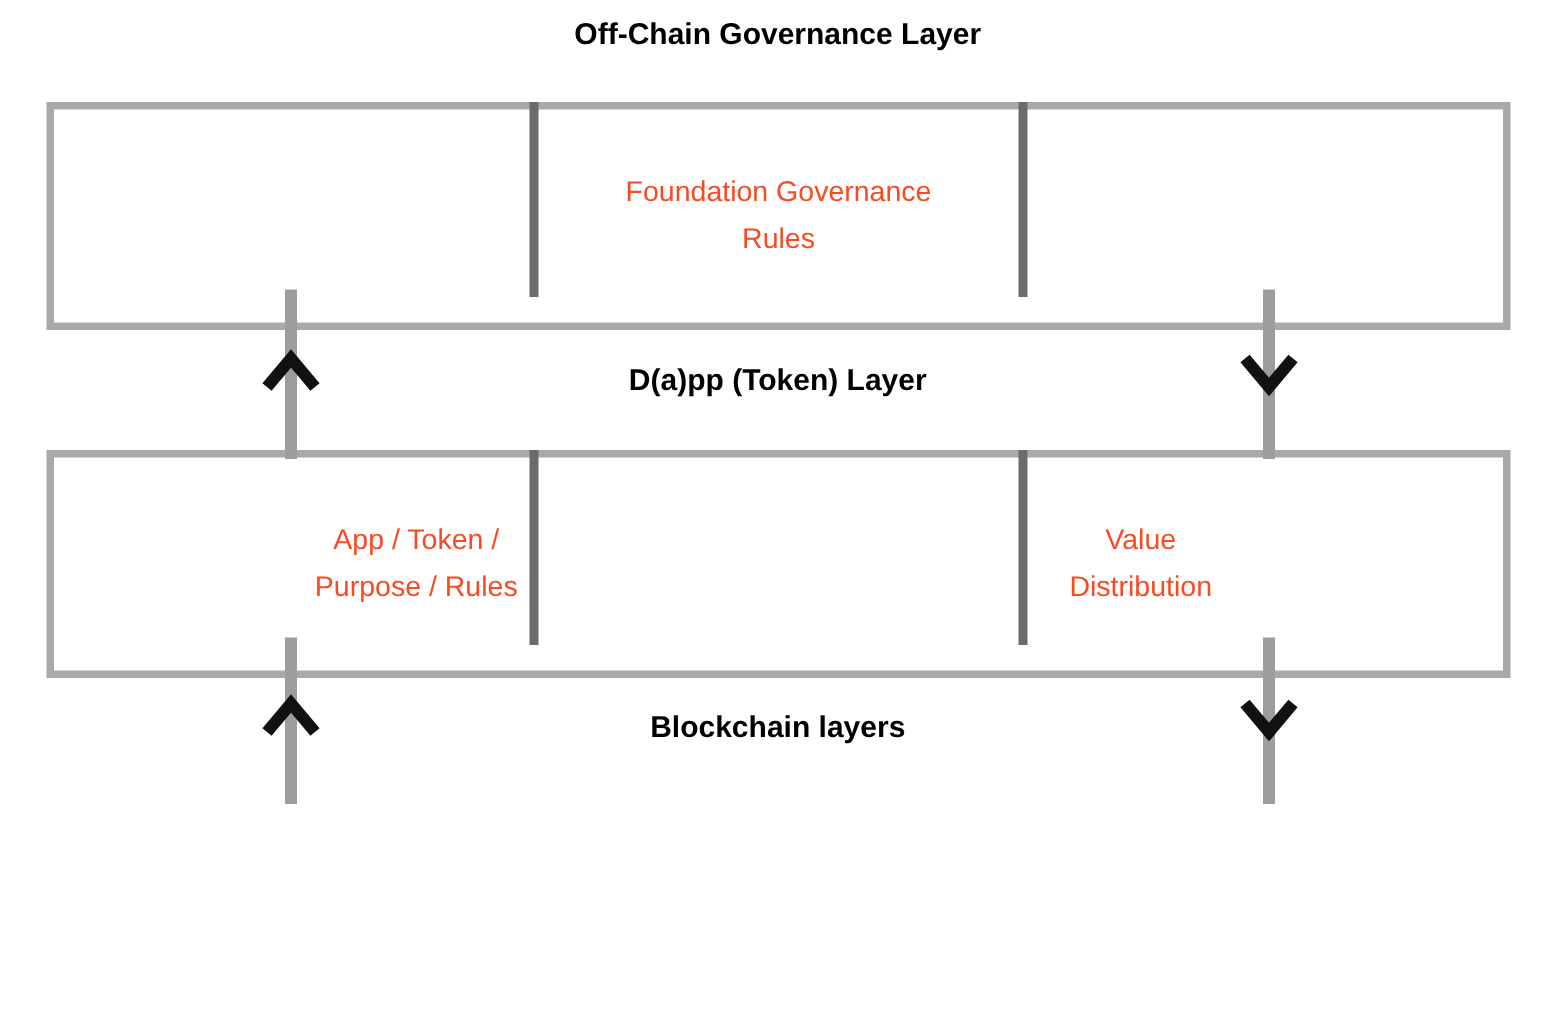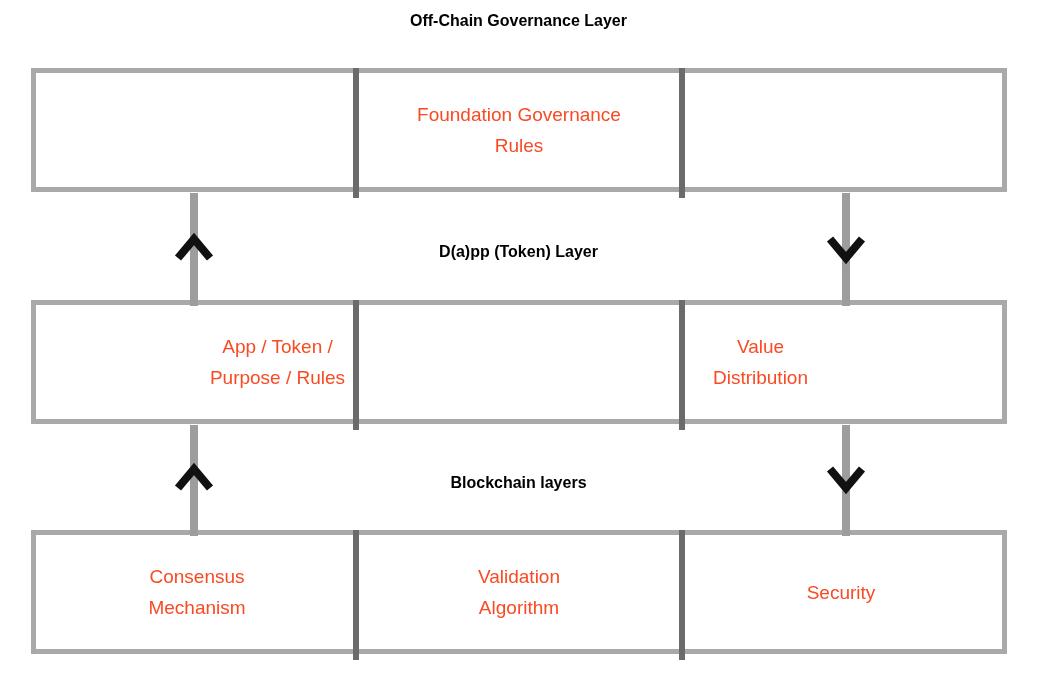--- a/index.html
+++ b/index.html
@@ -13,31 +13,31 @@
     width: 1037px;
     height: 688px;
     background: #ffffff;
     overflow: hidden;
   }
   .layer-label {
     position: absolute;
     left: 0;
     width: 1037px;
     text-align: center;
-    font-size: 16px;
+    font-size: 20px;
     font-weight: bold;
     color: var(--layer_label, #000);
     letter-spacing: 0px;
     z-index: 4;
   }
   .row {
     position: absolute;
     left: 31px;
     width: 976px;
-    height: 124px;
+    height: 152px;
     box-sizing: border-box;
     border: 5px solid var(--box_border, #a9a9a9);
     background: #ffffff;
     display: flex;
     z-index: 1;
   }
   .cell {
     flex: 1 1 0;
     display: flex;
     align-items: center;
@@ -99,29 +99,20 @@
 
   <div class="row" style="top:300px">
     <div class="cell">App / Token /
 Purpose / Rules</div>
     <div class="cell">Value
 Distribution</div>
     <div class="divider d1"></div>
     <div class="divider d2"></div>
   </div>
 
-  <div class="row" style="top:530px">
-    <div class="cell">Consensus
-Mechanism</div>
-    <div class="cell">Validation
-Algorithm</div>
-    <div class="cell">Security</div>
-    <div class="divider d1"></div>
-    <div class="divider d2"></div>
-  </div>
 
   <div class="connector" style="left:190px; top:193px; height:113px"></div>
   <div class="connector" style="left:842px; top:193px; height:113px"></div>
   <div class="connector" style="left:190px; top:425px; height:111px"></div>
   <div class="connector" style="left:842px; top:425px; height:111px"></div>
 
   <svg class="arrow-overlay" viewBox="0 0 1037 688">
     <polyline points="178,258 194,239 210,258"></polyline>
     <polyline points="830,239 846,258 862,239"></polyline>
     <polyline points="178,488 194,469 210,488"></polyline>

